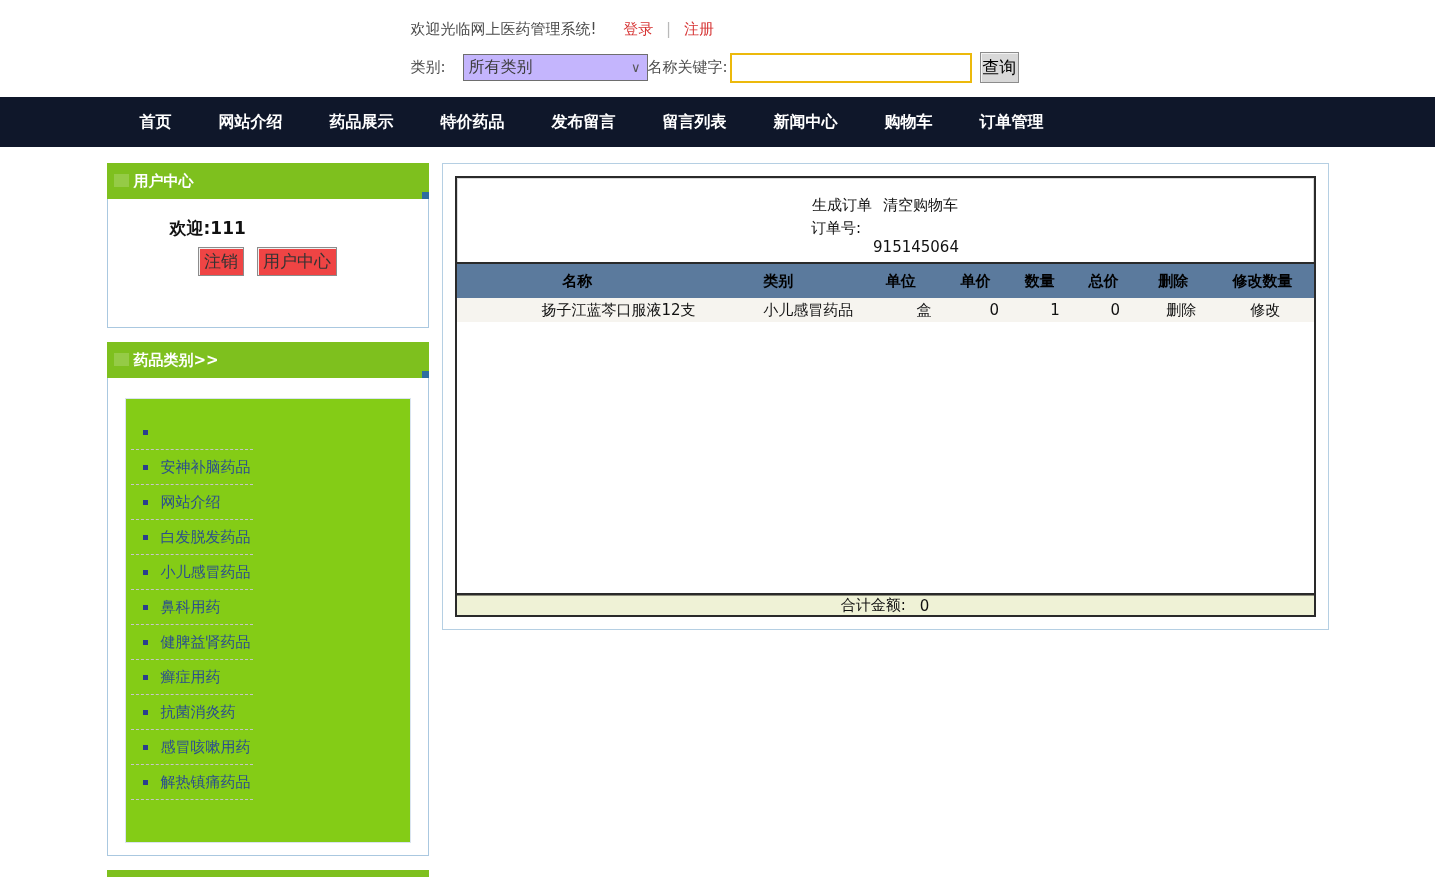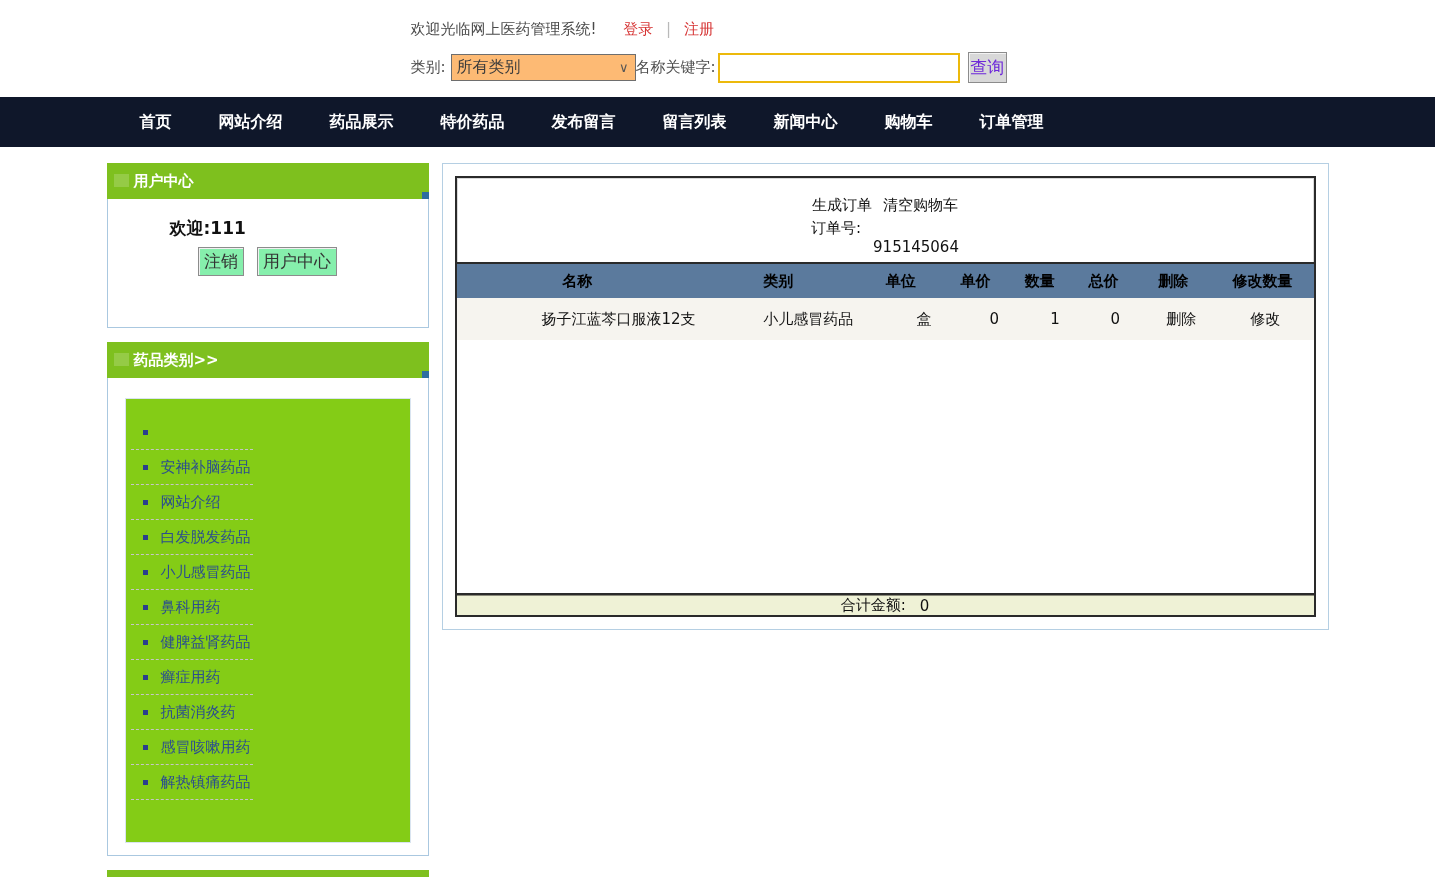--- a/index.html
+++ b/index.html
@@ -14,36 +14,36 @@
   
   .topbar { height:97px; background:#fff; }
   .topbar-inner { width:614px; margin:0 auto; padding-top:20px; }
   .welcome-line { font-size:15px; color:#4a4a4a; }
   .welcome-line a { color:#d63434; text-decoration:none; cursor:pointer; }
   .welcome-line .login { margin-left:22px; }
   .welcome-line .sep { color:#b9b9b9; margin:0 8px; }
   .search-line { margin-top:13px; display:flex; align-items:center; }
   .search-line .lbl { font-size:15px; color:#4d4d4d; white-space:nowrap; }
   .fake-select {
-    width:185px; height:27px; margin-left:5px;
-    border:1px solid #6e6e6e; background:#fdba74;
+    width:185px; height:27px; margin-left:17px;
+    border:1px solid #6e6e6e; background:#c4b5fd;
     display:flex; align-items:center; justify-content:space-between;
     padding:0 6px 0 5px; font-size:16px; color:#3c3c3c; cursor:pointer;
   }
   .fake-select .chev { font-size:13px; color:#555; }
   .kw-input {
     width:242px; height:30px; margin-left:2px;
     border:2px solid #ecb90c; background:#fff; outline:none;
     font-size:15px; padding:0 6px;
   }
   .search-btn {
     width:39px; height:31px; margin-left:8px;
     background:#d8d8d8; border:1px solid #8c8c8c;
     box-shadow:inset 1px 1px 0 #f3f3f3;
-    font-size:17px; color:#6d28d9; cursor:pointer; padding:0;
+    font-size:17px; color:#000000; cursor:pointer; padding:0;
     font-family:inherit;
   }
 
   
   .nav { height:50px; background:#0f172a; }
   .nav-inner { width:1222px; margin:0 auto; height:100%;
     display:flex; align-items:center; padding-left:33px; }
   .nav-item {
     color:#fff; font-weight:bold; font-size:16px;
     margin-right:47px; text-decoration:none; cursor:pointer; white-space:nowrap;
@@ -67,21 +67,21 @@
   }
   .panel-head::after {
     content:""; position:absolute; right:0; bottom:0;
     width:7px; height:7px; background:#2e6ea0;
   }
 
   .user-body { height:128px; padding-top:18px; }
   .user-welcome { font-size:17px; font-weight:bold; color:#111; margin-left:62px; }
   .user-buttons { text-align:center; margin-top:7px; }
   .user-buttons button {
-    background:#86efac; border:1px solid #8c8c8c;
+    background:#ef4444; border:1px solid #8c8c8c;
     box-shadow:inset 1px 1px 0 #f0f0f0;
     font-size:17px; color:#333; padding:2px 5px; margin:0 4px;
     cursor:pointer; font-family:inherit;
   }
 
   .cat-body { padding:20px 17px 12px 17px; }
   .cat-box { border:1px solid #d9e4f0; background:#84cc16; padding:24px 0 34px 0; }
   .cat-list { list-style:none; margin:0; padding:0; }
   .cat-item { position:relative; height:35px; }
   .cat-item .bullet {
@@ -112,21 +112,21 @@
     align-items:center; padding-bottom:6px;
   }
   .order-actions { font-size:15px; color:#111; margin-bottom:4px; }
   .order-actions a { color:#111; text-decoration:none; cursor:pointer; }
   .order-actions a:first-child { margin-right:6px; }
   .order-no { font-size:15px; color:#111; display:flex;flex-direction:column; }
   .order-no .num { margin-left:62px; }
 
   .trow { display:flex; align-items:center; text-align:center; flex:none; }
   .thead { background:#5b7a9d; color:#000000; font-weight:bold; font-size:15px; height:34px; }
-  .tdata { background:#f6f4ef; color:#111; font-size:15px; height:42px;padding-left:48px; }
+  .tdata { background:#f6f4ef; color:#111; font-size:15px; height:24px;padding-left:48px; }
   .tdata a { color:#111; text-decoration:none; cursor:pointer; }
   .c1{width:28.2%;} .c2{width:18.7%;} .c3{width:9.9%;} .c4{width:7.5%;}
   .c5{width:7.5%;} .c6{width:7.4%;} .c7{width:8.9%;} .c8{width:11.9%;}
 
   .tfiller { flex:1; background:#fff; border-bottom:2px solid #2a2a2a; }
   .tfoot {
     height:20px; flex:none; background:#eff2d6;
     border-top:1px solid #8a8a7a;
     display:flex; align-items:center; justify-content:center;
     font-size:15px; color:#111;

